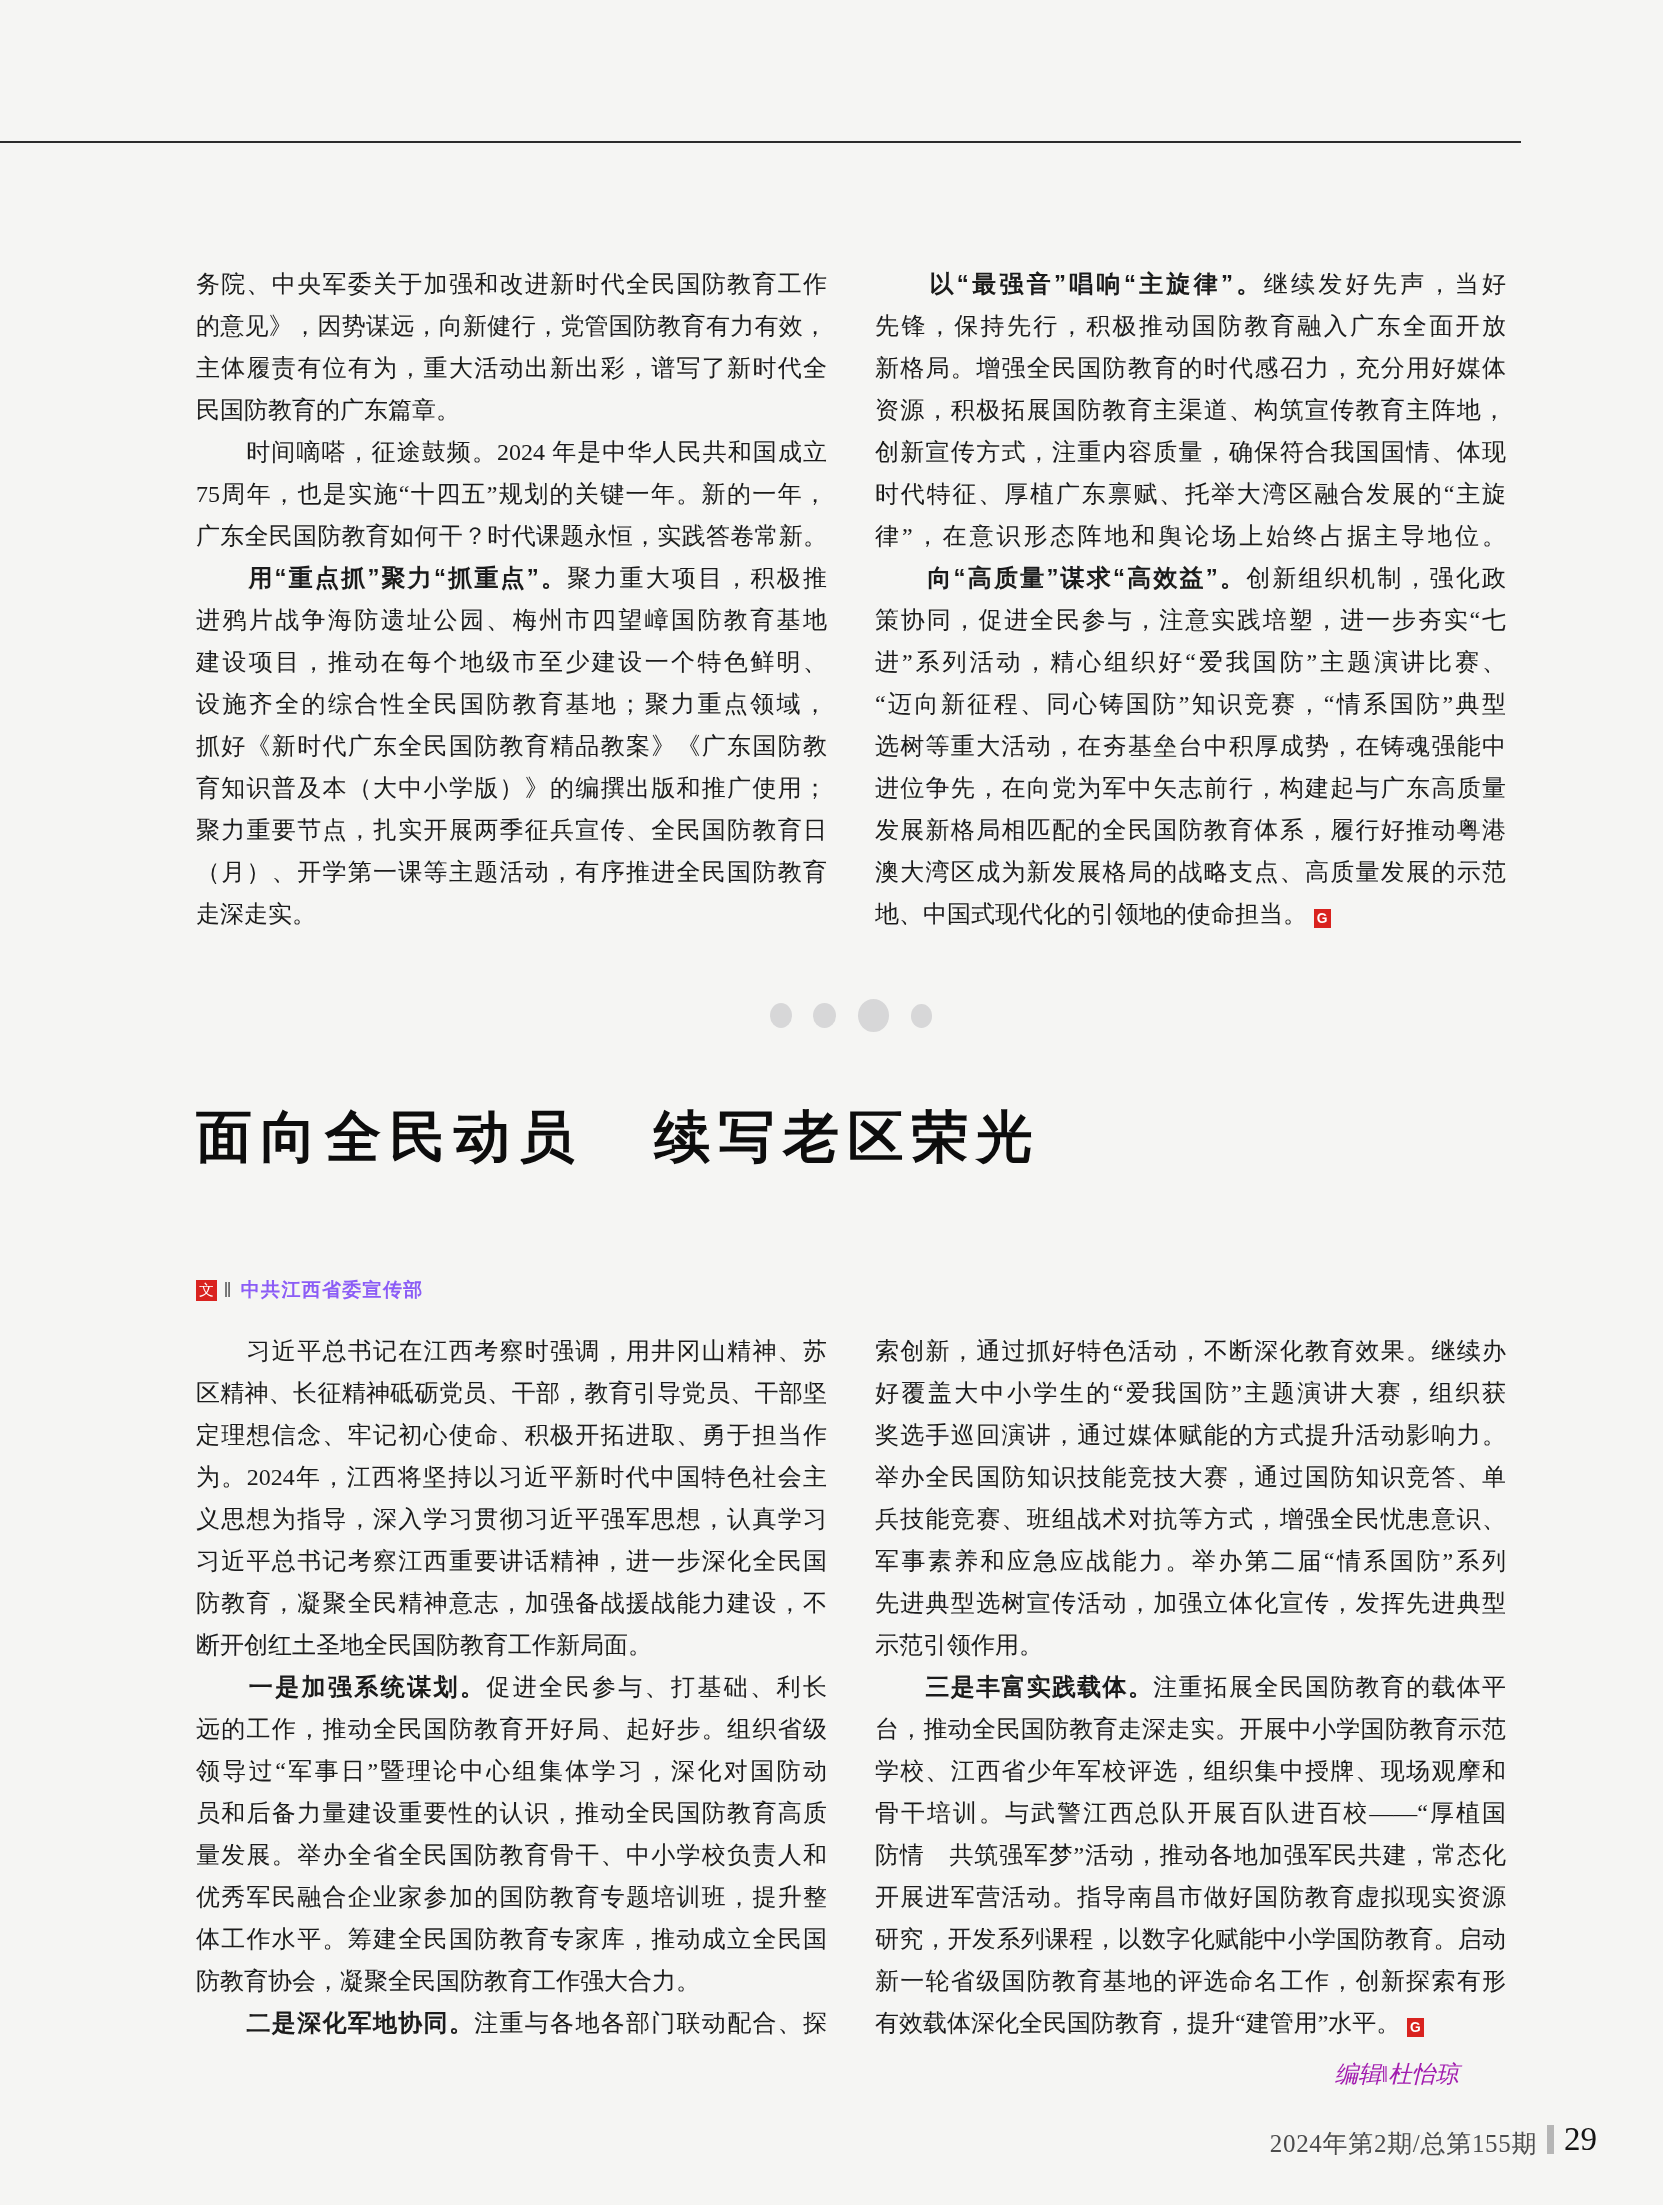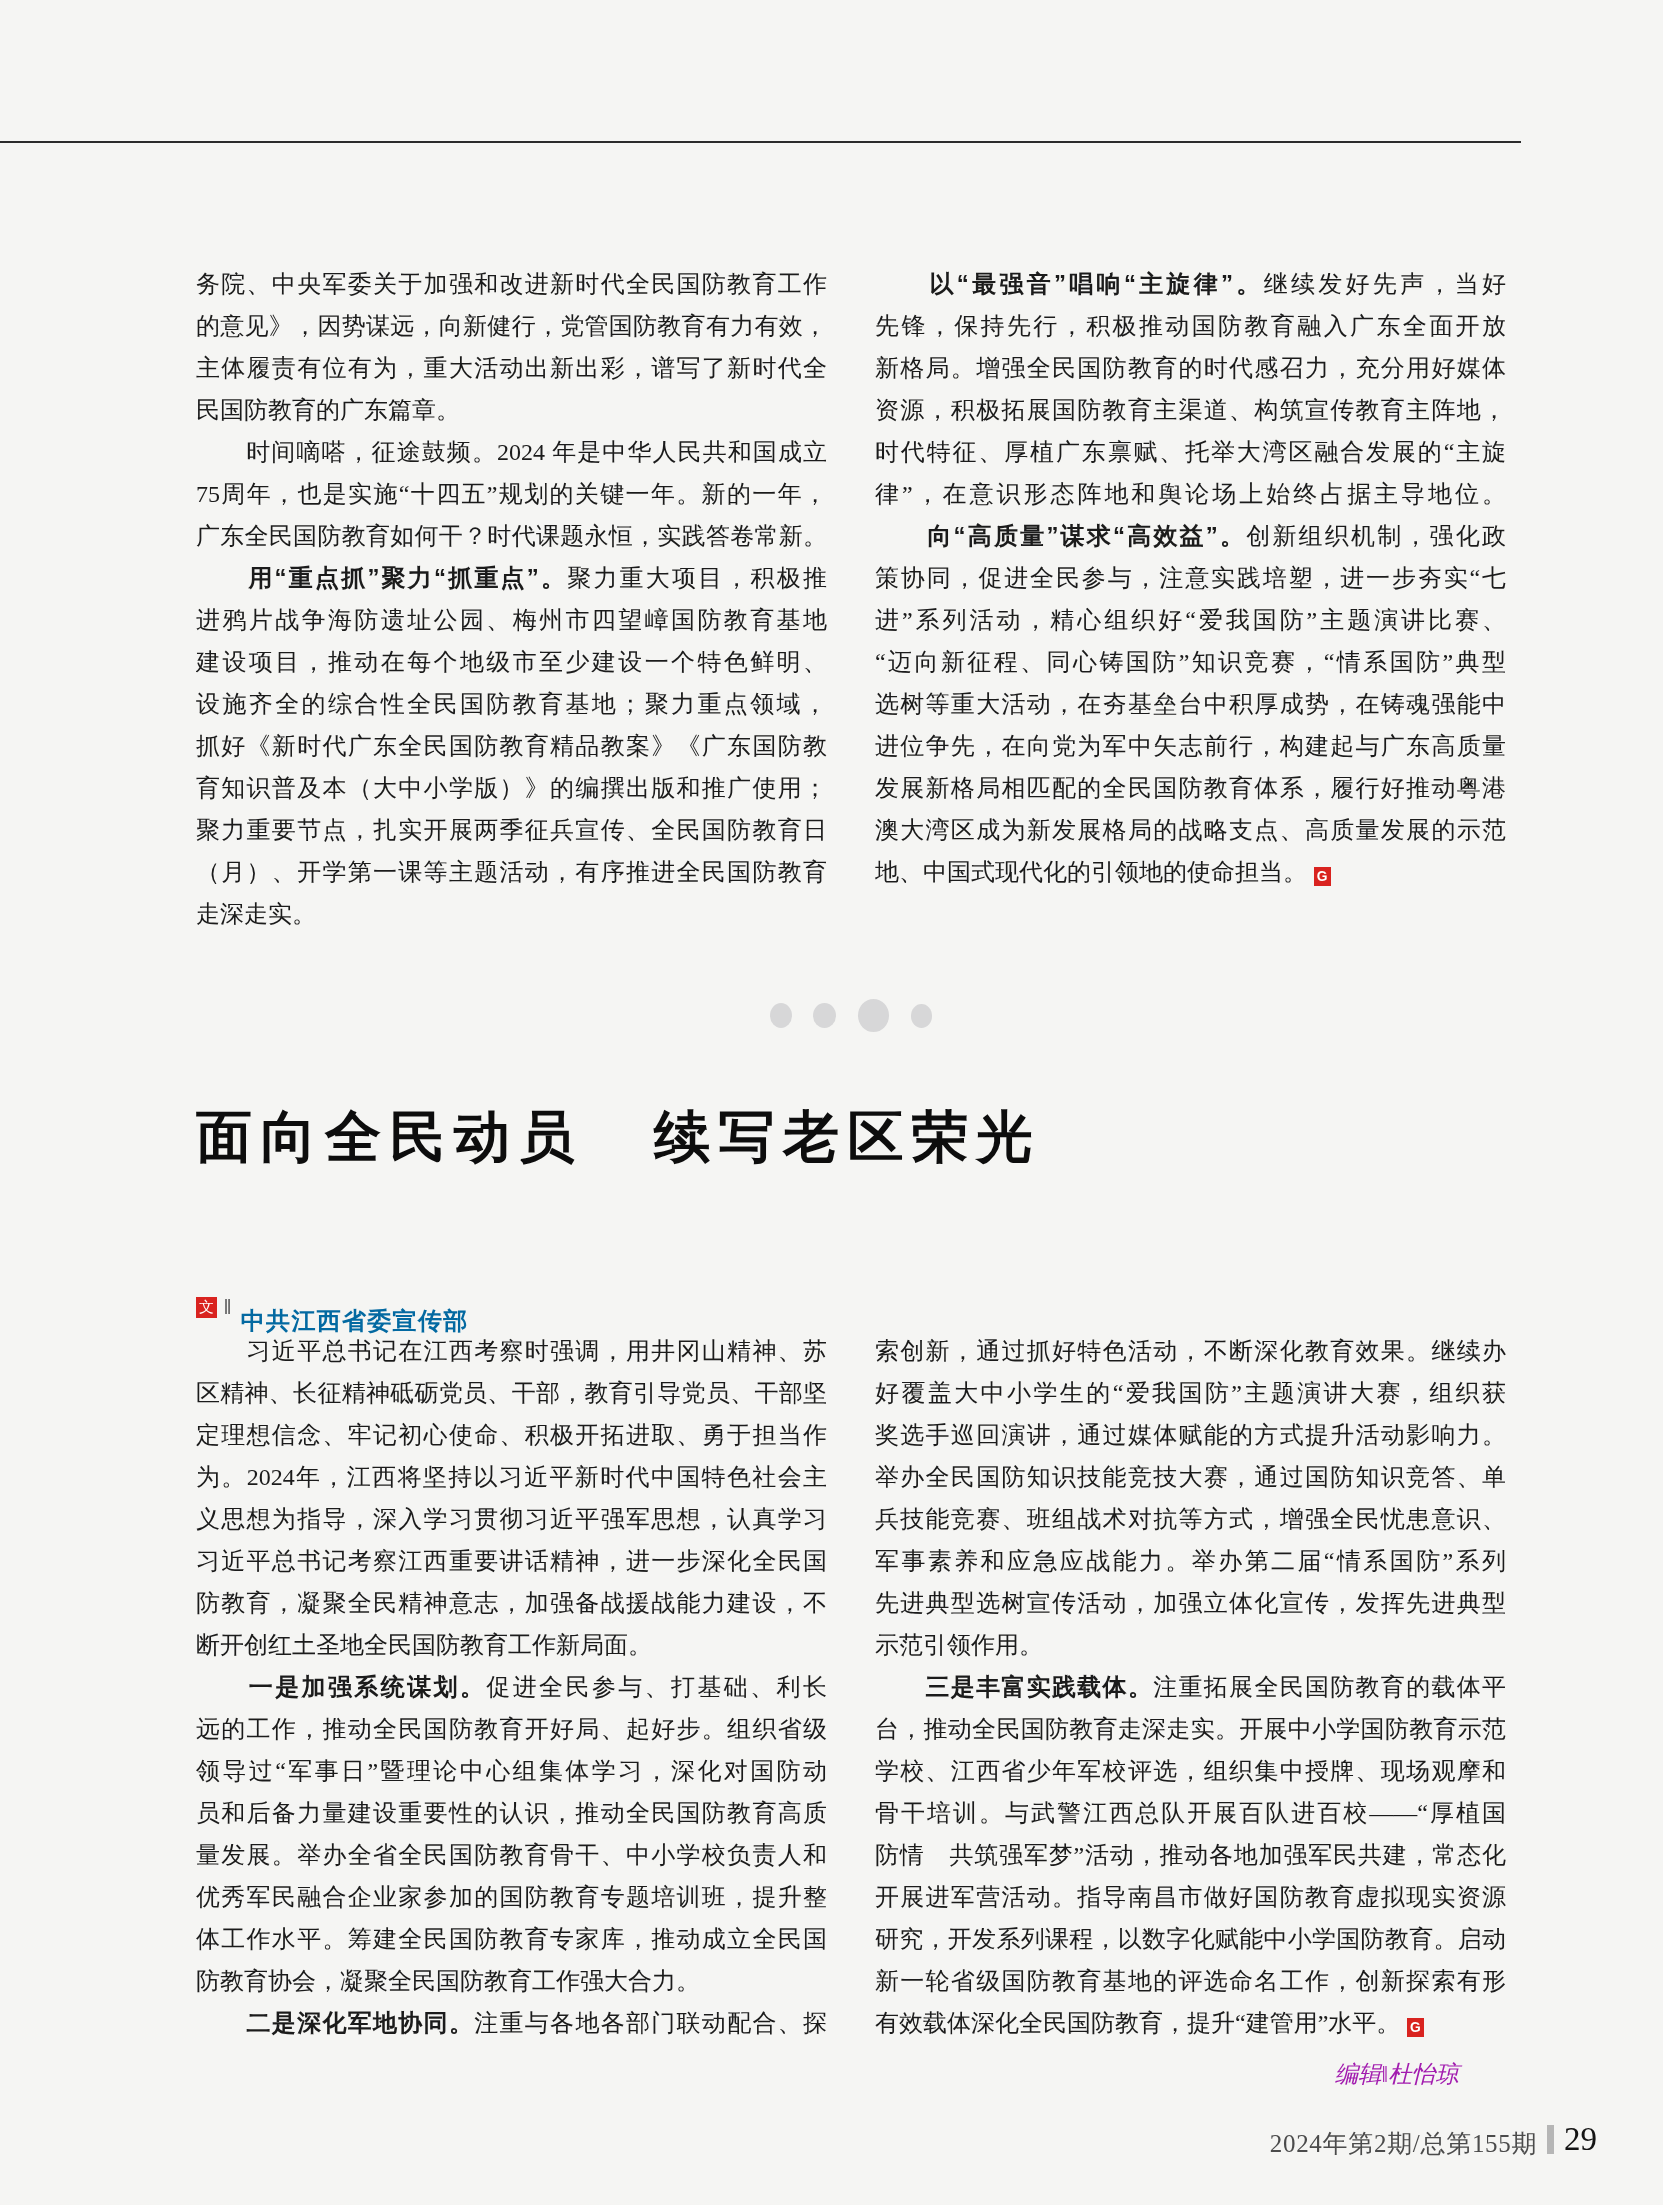--- a/index.html
+++ b/index.html
@@ -69,24 +69,23 @@
     display:inline-block;width:21px;height:21px;
     background:#d9231f;color:#ffffff;
     font:400 15px/21px "Liberation Serif","DejaVu Serif",serif;
     text-align:center;
   }
   .sep{
     color:#5a5a5a;font-size:19.6px;margin:0 9.2px 0 6.5px;
     font-family:"Liberation Sans","DejaVu Sans",sans-serif;
   }
   .author{
-    font-weight:700;font-size:24px;color:#0369a1;
+    font-weight:700;font-size:19px;color:#8b5cf6;
     font-family:"Liberation Sans","DejaVu Sans",sans-serif;
     letter-spacing:1.3px;
-    margin-top:28px;
   }
   .editor{
     position:absolute;top:2053px;left:876px;width:631px;
     box-sizing:border-box;padding-right:48px;
     text-align:right;font-style:italic;
     font-size:23.6px;line-height:42px;color:#a21caf;
   }
   .footer{
     position:absolute;top:2119px;right:115px;
     display:flex;align-items:center;
@@ -140,20 +139,21 @@
     <div class="col">
 
         <div class="ln"><span class="bld">　　以“最强音”唱响“主旋律”。</span><span class="reg">继续发好先声，当好</span></div>
 
         <div class="ln"><span class="reg">先锋，保持先行，积极推动国防教育融入广东全面开放</span></div>
 
         <div class="ln"><span class="reg">新格局。增强全民国防教育的时代感召力，充分用好媒体</span></div>
 
         <div class="ln"><span class="reg">资源，积极拓展国防教育主渠道、构筑宣传教育主阵地，</span></div>
 
+        <div class="ln"><span class="reg">创新宣传方式，注重内容质量，确保符合我国国情、体现</span></div>
 
         <div class="ln"><span class="reg">时代特征、厚植广东禀赋、托举大湾区融合发展的“主旋</span></div>
 
         <div class="ln"><span class="reg">律”，在意识形态阵地和舆论场上始终占据主导地位。</span></div>
 
         <div class="ln"><span class="bld">　　向“高质量”谋求“高效益”。</span><span class="reg">创新组织机制，强化政</span></div>
 
         <div class="ln"><span class="reg">策协同，促进全民参与，注意实践培塑，进一步夯实“七</span></div>
 
         <div class="ln"><span class="reg">进”系列活动，精心组织好“爱我国防”主题演讲比赛、</span></div>

